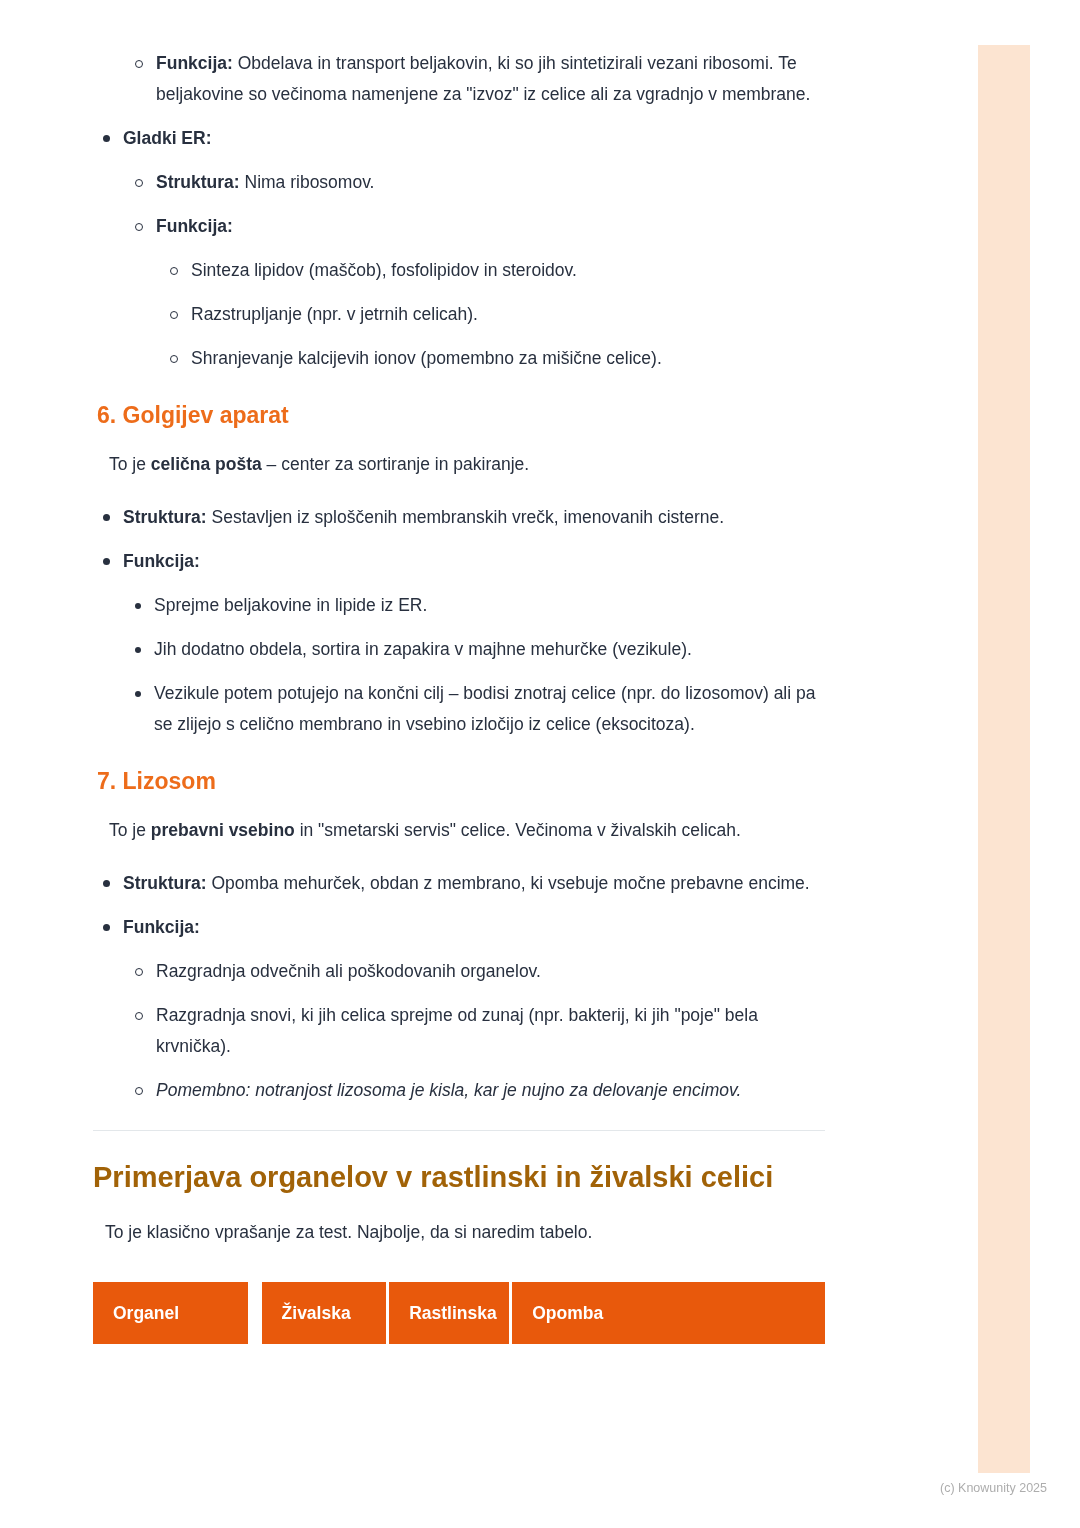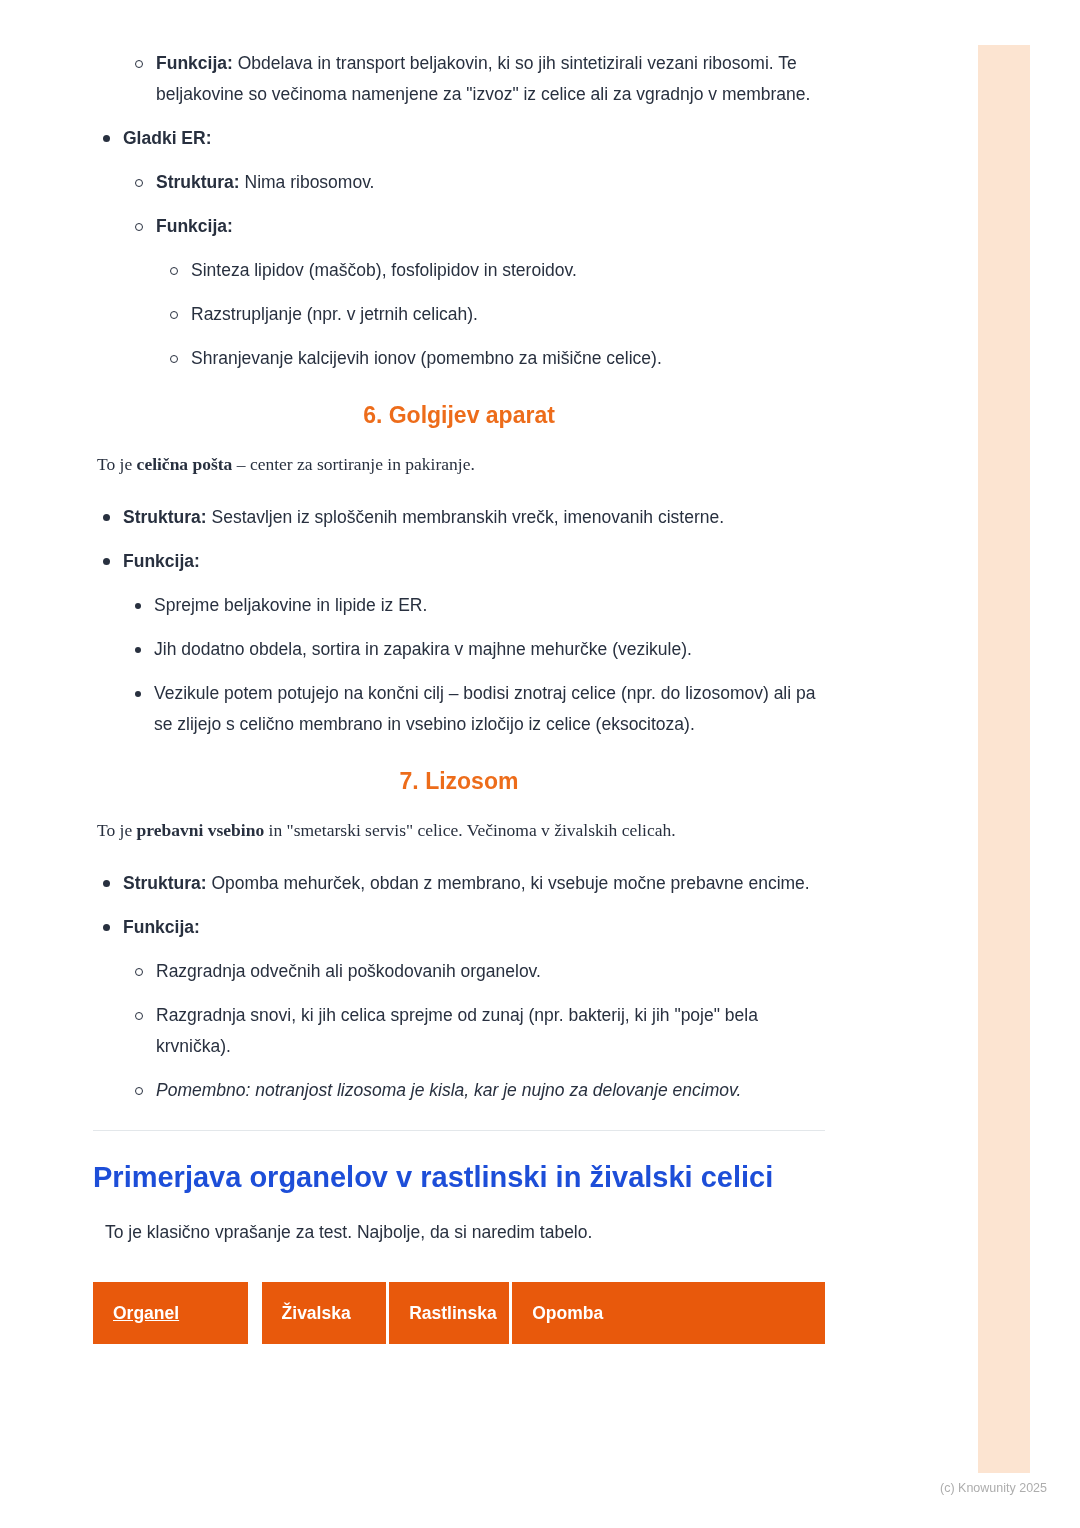--- a/index.html
+++ b/index.html
@@ -19,37 +19,36 @@
   .bullet{flex:0 0 auto;margin-right:13px;margin-top:12px;}
   .bullet.disc{width:7px;height:7px;border-radius:50%;background:#28303f;}
   .bullet.disc-sm{width:6px;height:6px;border-radius:50%;background:#28303f;margin-top:13px;}
   .bullet.circle{width:6px;height:6px;border-radius:50%;background:transparent;border:1.6px solid #28303f;}
   .lvl-1{padding-left:10px;}
   .lvl-2{padding-left:42px;}
   .lvl-3{padding-left:77px;}
   strong{font-weight:700;}
   h2.section-heading{
     color:#ed6c1a;font-size:23px;line-height:31px;font-weight:700;
-    margin:26px 16px 18px;
-    text-align:center;
+    margin:26px 4px 18px;
   }
   h1.main-heading{
-    color:#1d4ed8;font-size:29px;line-height:36px;font-weight:700;
+    color:#a16207;font-size:29px;line-height:36px;font-weight:700;
     margin:8px 0 22px;
   }
-  p.intro{margin:0 4px 22px;font-family:Liberation Serif, serif;}
+  p.intro{margin:0 16px 22px;}
   p.intro-last{margin:12px;}
   hr.divider{border:none;border-top:1px solid #e3e7ea;margin:24px 0 28px;}
   .table-header{display:flex;gap:3px;margin-top:34px;}
   .th-cell{
     background:#e8590c;color:#ffffff;font-weight:700;font-size:17.5px;
     height:62px;display:flex;align-items:center;padding-left:20px;
     box-sizing:border-box;
   }
-  .th-organel{width:168px;text-decoration:underline;}
+  .th-organel{width:168px;}
   .th-zivalska{width:135px;margin-left:11px;}
   .th-rastlinska{width:130px;}
   .th-opomba{width:342px;}
   .footer{
     position:absolute;left:940px;top:1432px;
     font-size:12.5px;line-height:16px;color:#adadad;margin-top:48px;
   }
   em.note{font-style:italic;}
 </style>
 </head>

